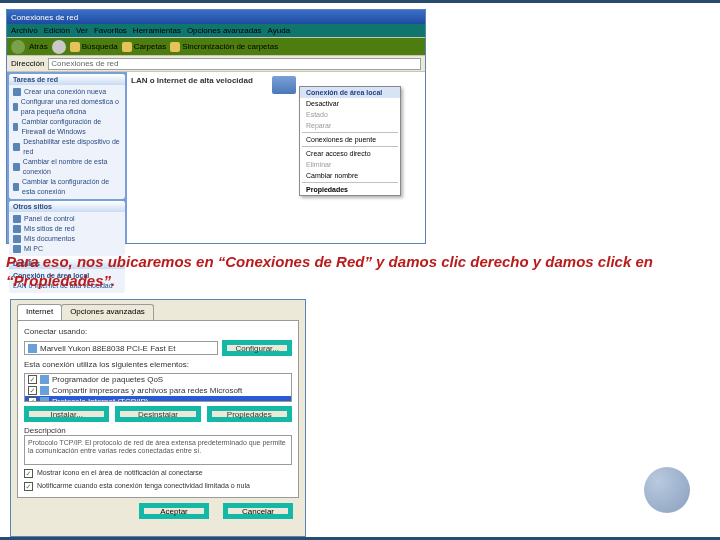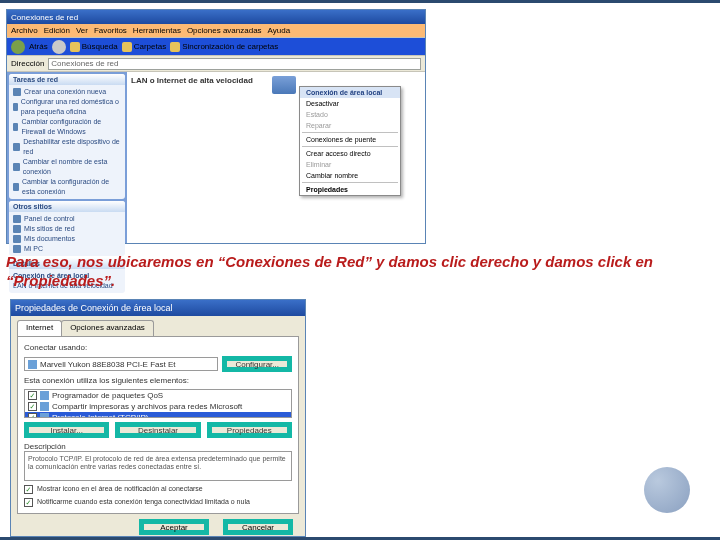--- a/index.html
+++ b/index.html
@@ -26,29 +26,29 @@
   .titlebar {
     height: 14px;
     background: linear-gradient(#3a6fc8,#1e4aa0);
     color:#fff;
     font-size:8px;
     display:flex;align-items:center;
     padding-left:4px;
   }
   .menubar {
     height:14px;
-    background:#fdba74;
+    background:#0f766e;
     font-size:8px;
     display:flex;gap:6px;
     padding:2px 4px;
     border-bottom:1px solid #c7c5b8;
   }
   .toolbar {
     height:18px;
-    background:#1d4ed8;
+    background:#4d7c0f;
     border-bottom:1px solid #c7c5b8;
     display:flex;align-items:center;gap:4px;
     font-size:8px;padding:0 4px;
   }
   .nav-btn{width:14px;height:14px;border-radius:50%;background:#7aa04a;display:inline-block}
   .nav-btn.fwd{background:#c9c9c9}
   .tool-btn{display:flex;align-items:center;gap:2px}
   .tool-ico{width:10px;height:10px;background:#e6c35a;border-radius:2px}
   .addrbar{
     height:16px;background:#ece9d8;border-bottom:1px solid #c7c5b8;
@@ -266,23 +266,20 @@
         <div class="ctx-sep"></div>
         <div style="font-weight:bold">Propiedades</div>
       </div>
     </div>
   </div>
 </div>
 
 <div class="instruction">Para eso, nos ubicaremos en “Conexiones de Red” y damos clic derecho y damos click en “Propiedades”.</div>
 
 <div class="win2">
-  <div class="titlebar">
-    <span>Propiedades de Conexión de área local</span>
-  </div>
   <div class="tabs">
     <div class="tab active">Internet</div>
     <div class="tab">Opciones avanzadas</div>
   </div>
   <div class="panel">
     <div>Conectar usando:</div>
     <div class="row">
       <div class="adapter-box">
         <span class="proto-ico"></span>
         <span style="margin-left:3px">Marvell Yukon 88E8038 PCI-E Fast Et</span>

